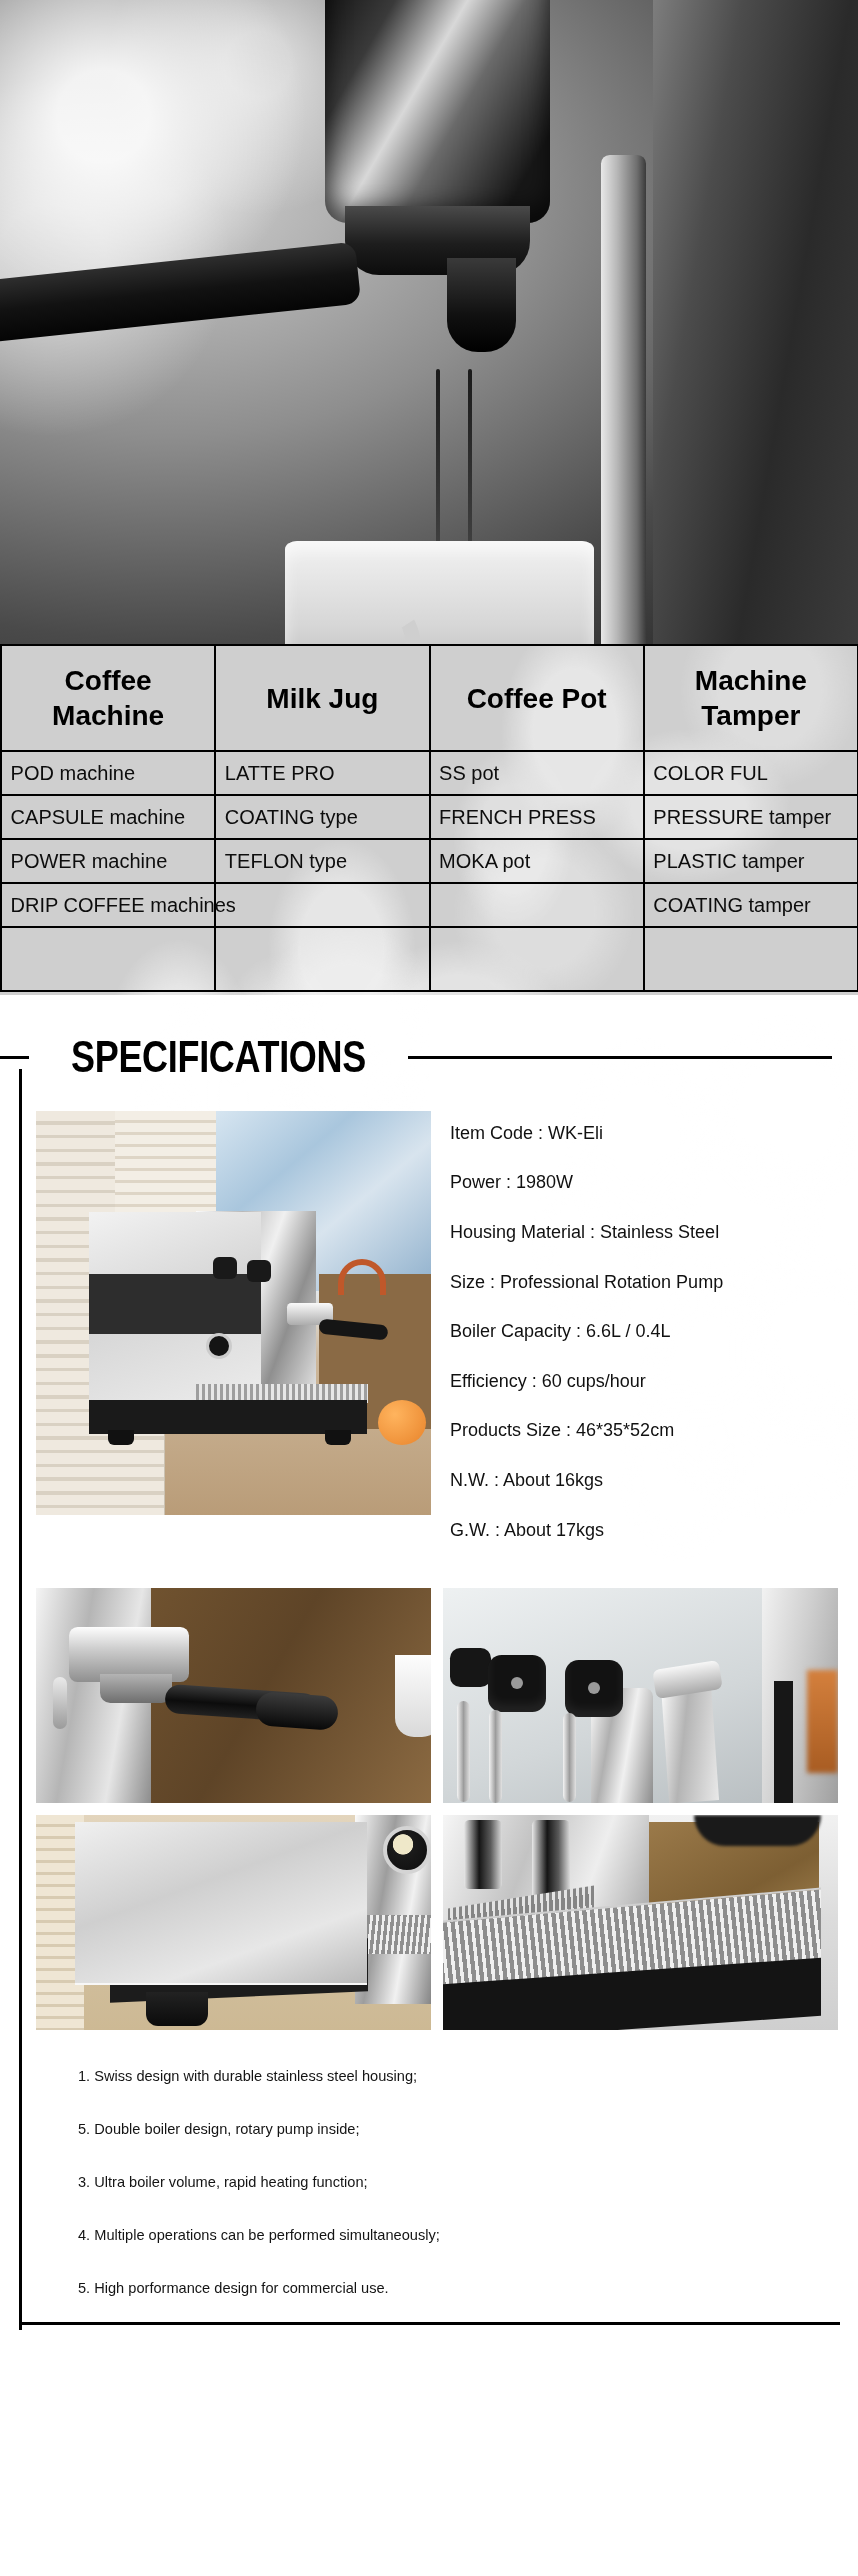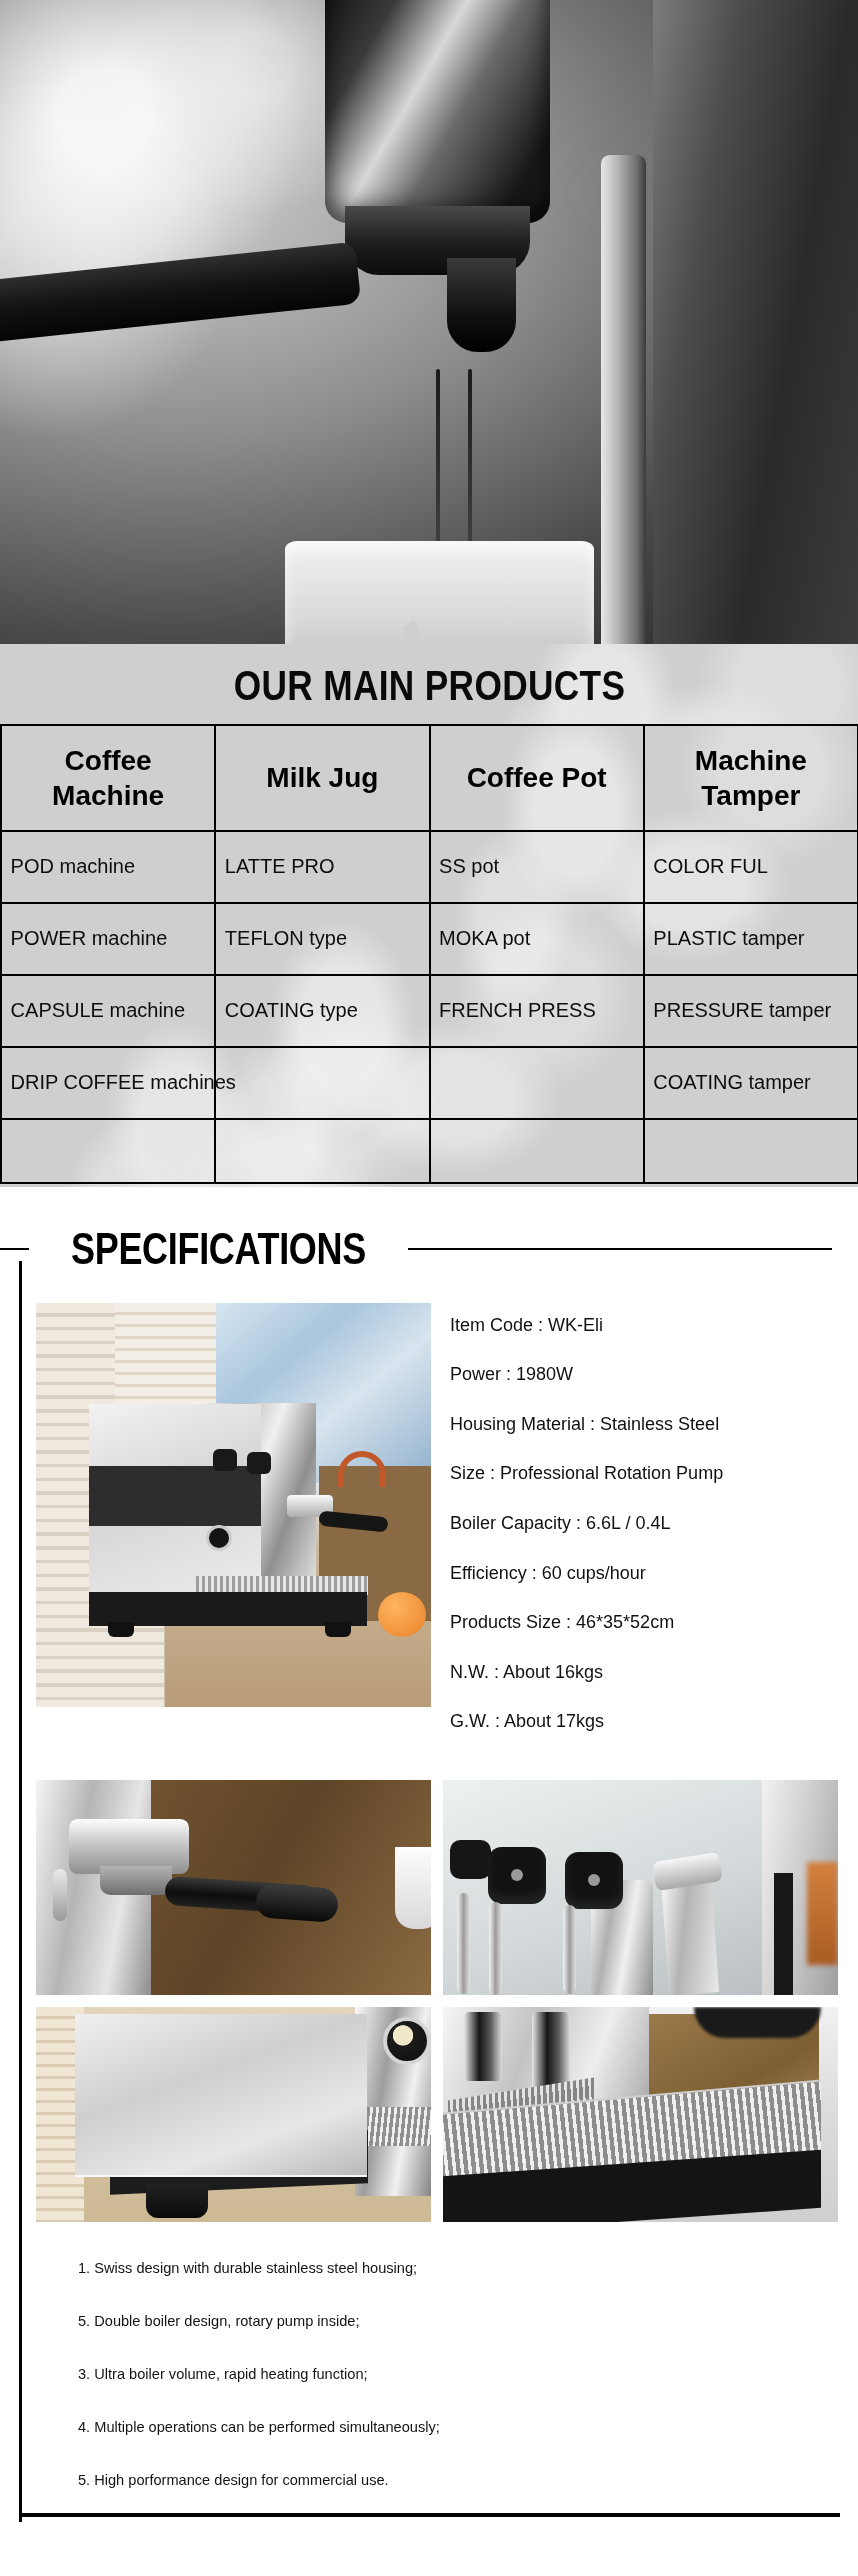--- a/index.html
+++ b/index.html
@@ -88,21 +88,21 @@
   table.products { position:relative; z-index:2; width:859px; border-collapse: collapse; table-layout: fixed; }
   table.products th, table.products td {
     border: 2.6px solid #000; background: transparent; vertical-align: middle;
   }
   table.products th {
     height: 106px; padding: 3.4px 5.2px; text-align: center;
     font-family: "Liberation Sans Narrow","Liberation Sans",sans-serif;
     font-size: 28px; font-weight: 700; color:#000; line-height: 1.25;
   }
   table.products td {
-    height: 72px; padding: 3.4px 8.6px; text-align: left;
+    height: 44px; padding: 3.4px 8.6px; text-align: left;
     font-family: "Liberation Sans Narrow","Liberation Sans",sans-serif;
     font-size: 20px; font-weight: 400; color:#0d0d0d; white-space: nowrap;
   }
   table.products tr.empty-row td { height: 64px; }
 
   
   .spec-section { position:relative; width:859px; background:#fff; padding: 29px 0 0; overflow:hidden; }
   .spec-head { position:relative; z-index:3; display:flex; align-items:center; padding: 6.9px 0 8.6px; }
   .rule { height:2.6px; background:#000; flex: 0 0 29px; }
   .rule.right { flex: 1 1 auto; margin-right: 27.5px; }
@@ -269,24 +269,20 @@
     <div class="group-neck"></div>
     <div class="portafilter-arm"></div>
     <div class="spout"></div>
     <div class="stream a"></div>
     <div class="stream b"></div>
     <div class="cup"></div>
     <div class="cup-handle"></div>
 
   </div>
 
-  <div class="products-band">
-    <div class="floral" style="left:412px; top:-34px; width:481px; height:258px;"></div>
-    <div class="products-title">OUR MAIN PRODUCTS</div>
-  </div>
 
   <div class="table-wrap">
     <div class="floral" style="left:369px; top:-77px; width:515px; height:412px;"></div>
     <div class="floral" style="left:129px; top:155px; width:532px; height:378px;"></div>
     <div class="floral" style="left:0px; top:283px; width:447px; height:309px;"></div>
 
     <table class="products">
       <thead>
         <tr>
           <th>Coffee Machine</th>
@@ -296,30 +292,30 @@
         </tr>
       </thead>
       <tbody>
         <tr>
           <td>POD machine</td>
           <td>LATTE PRO</td>
           <td>SS pot</td>
           <td>COLOR FUL</td>
         </tr>
         <tr>
+          <td>CAPSULE machine</td>
+          <td>COATING type</td>
+          <td>FRENCH PRESS</td>
+          <td>PRESSURE tamper</td>
+        </tr>
+        <tr>
           <td>POWER machine</td>
           <td>TEFLON type</td>
           <td>MOKA pot</td>
           <td>PLASTIC tamper</td>
-        </tr>
-        <tr>
-          <td>CAPSULE machine</td>
-          <td>COATING type</td>
-          <td>FRENCH PRESS</td>
-          <td>PRESSURE tamper</td>
         </tr>
         <tr>
           <td>DRIP COFFEE machines</td>
           <td></td>
           <td></td>
           <td>COATING tamper</td>
         </tr>
         <tr class="empty-row">
           <td></td>
           <td></td>

